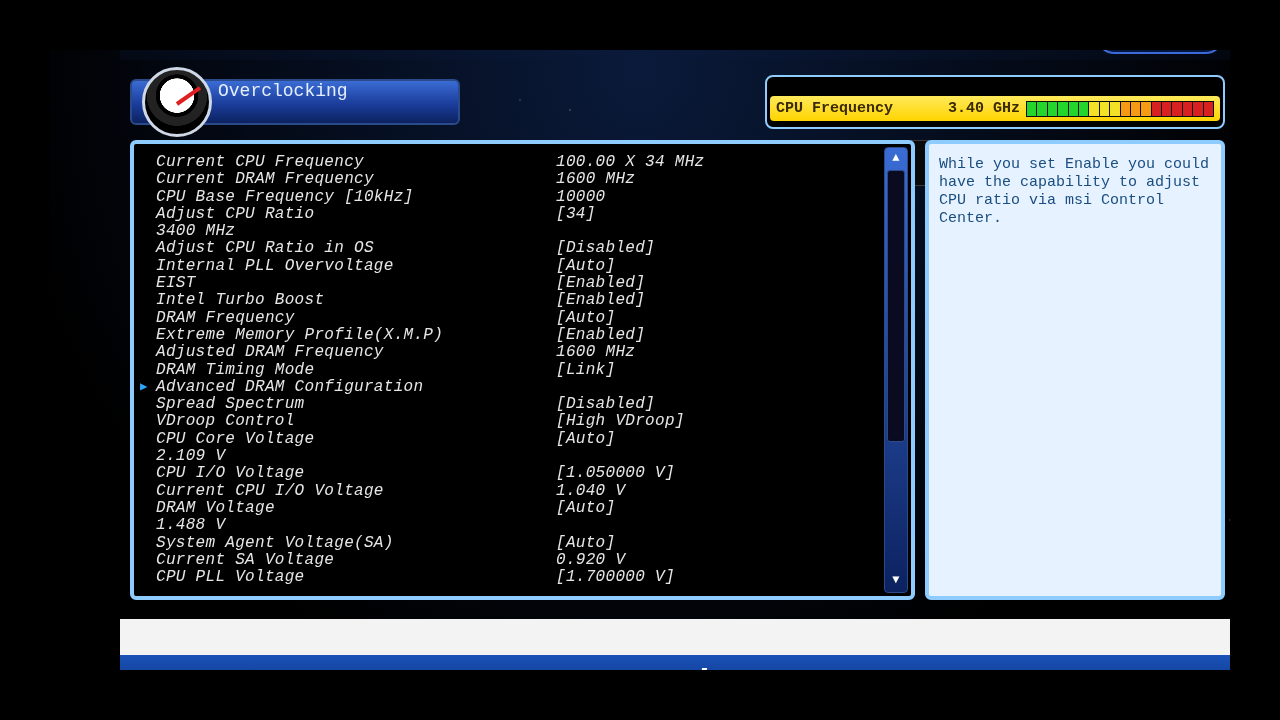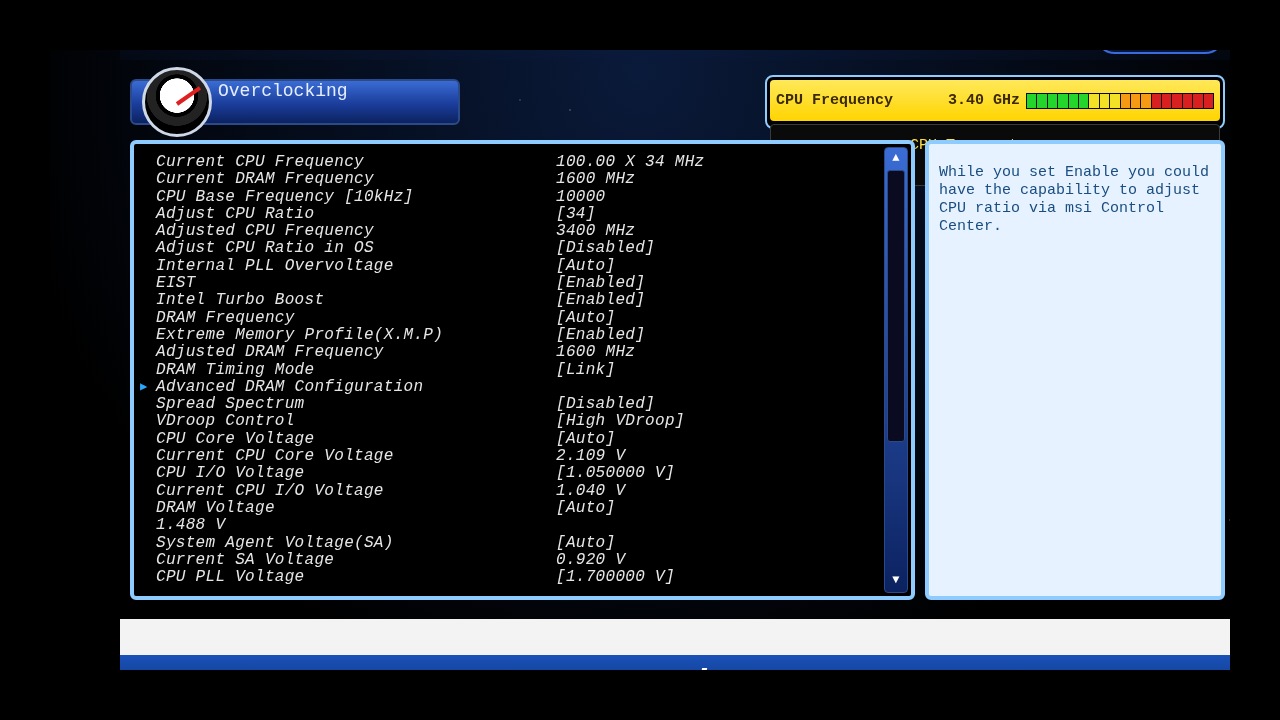--- a/index.html
+++ b/index.html
@@ -76,23 +76,23 @@
     transform-origin: left center; transform: rotate(-35deg);
   }
 
   .readouts {
     width: 460px; height: 54px;
     border: 2px solid #8ecbff; border-radius: 8px; padding: 3px 3px;
     background: #000;
     display: flex; flex-direction: column; gap: 3px;
   }
   .readout {
-    flex: 1; display: flex; align-items: center;
+    flex: 1; display: flex; align-items: flex-end;
     font-family: "Courier New", monospace; font-size: 15px;
-    padding: 12px 6px; border-radius: 4px;
+    padding: 4px 6px; border-radius: 4px; margin-top: 16px;
   }
   .readout.freq { background: linear-gradient(#ffe95a, #ffd400); color: #3b2a00; font-weight: bold; }
   .readout.temp { background: #0a0a0a; color: #fde047; border: 1px solid #3a3a3a; flex-direction: column; }
   .readout .label { width: 170px; }
   .readout .val { width: 80px; text-align: right; padding-right: 6px; }
   .bar {
     flex: 1; height: 16px; display: flex; gap: 1px; border: 1px solid rgba(0,0,0,.3);
     background: #111;
   }
   .bar span { flex: 1; }
@@ -133,21 +133,21 @@
     font-size: 12px; color: #fff; cursor: pointer;
   }
   .vscroll .track { flex: 1; width: 100%; position: relative; }
   .vscroll .thumb {
     position: absolute; left: 2px; right: 2px; top: 0; height: 68%;
     background: #0a0a20; border: 1px solid #2a4a8a; border-radius: 3px;
   }
 
   .help {
     width: 300px; background: #e6f2ff; border: 4px solid #8ecbff; border-radius: 6px;
-    color: #1a4d80; padding: 20px 10px;
+    color: #1a4d80; padding: 12px 10px;
     font-family: "Courier New", monospace; font-size: 15px; line-height: 18px;
   }
 
   
   .footer-white {
     position: absolute; left: 120px; right: 50px; bottom: 65px; height: 36px;
     background: #f3f3f3;
   }
   .footer-brand {
     position: absolute; left: 120px; right: 50px; bottom: 10px; height: 55px;
@@ -251,21 +251,20 @@
       </div>
       <div class="row editable">
         <span class="k">CPU Base Frequency [10kHz]</span>
         <span class="v">10000</span>
       </div>
       <div class="row editable">
         <span class="k">Adjust CPU Ratio</span>
         <span class="v">[34]</span>
       </div>
       <div class="row">
-        <span class="k">Adjusted CPU Frequency</span>
         <span class="v">3400 MHz</span>
       </div>
       <div class="row editable">
         <span class="k">Adjust CPU Ratio in OS</span>
         <span class="v">[Disabled]</span>
       </div>
       <div class="row editable">
         <span class="k">Internal PLL Overvoltage</span>
         <span class="v">[Auto]</span>
       </div>
@@ -303,21 +302,20 @@
       </div>
       <div class="row editable">
         <span class="k">VDroop Control</span>
         <span class="v">[High VDroop]</span>
       </div>
       <div class="row editable">
         <span class="k">CPU Core Voltage</span>
         <span class="v">[Auto]</span>
       </div>
       <div class="row">
-        <span class="k">Current CPU Core Voltage</span>
         <span class="v">2.109 V</span>
       </div>
       <div class="row editable">
         <span class="k">CPU I/O Voltage</span>
         <span class="v">[1.050000 V]</span>
       </div>
       <div class="row">
         <span class="k">Current CPU I/O Voltage</span>
         <span class="v">1.040 V</span>
       </div>

